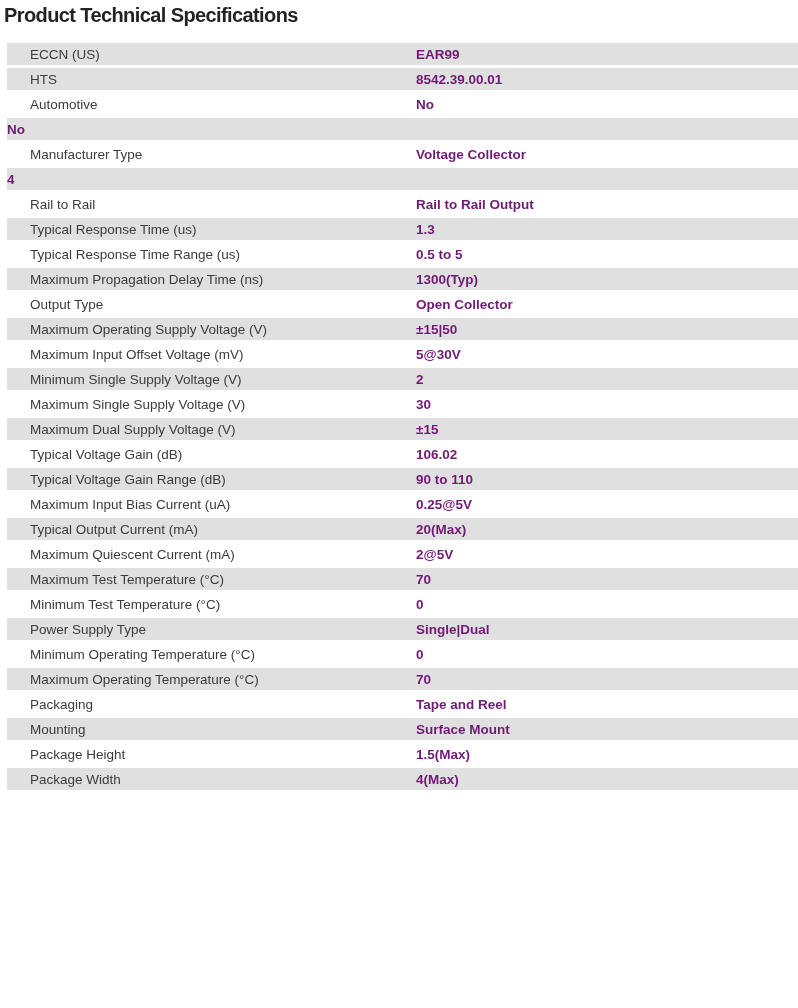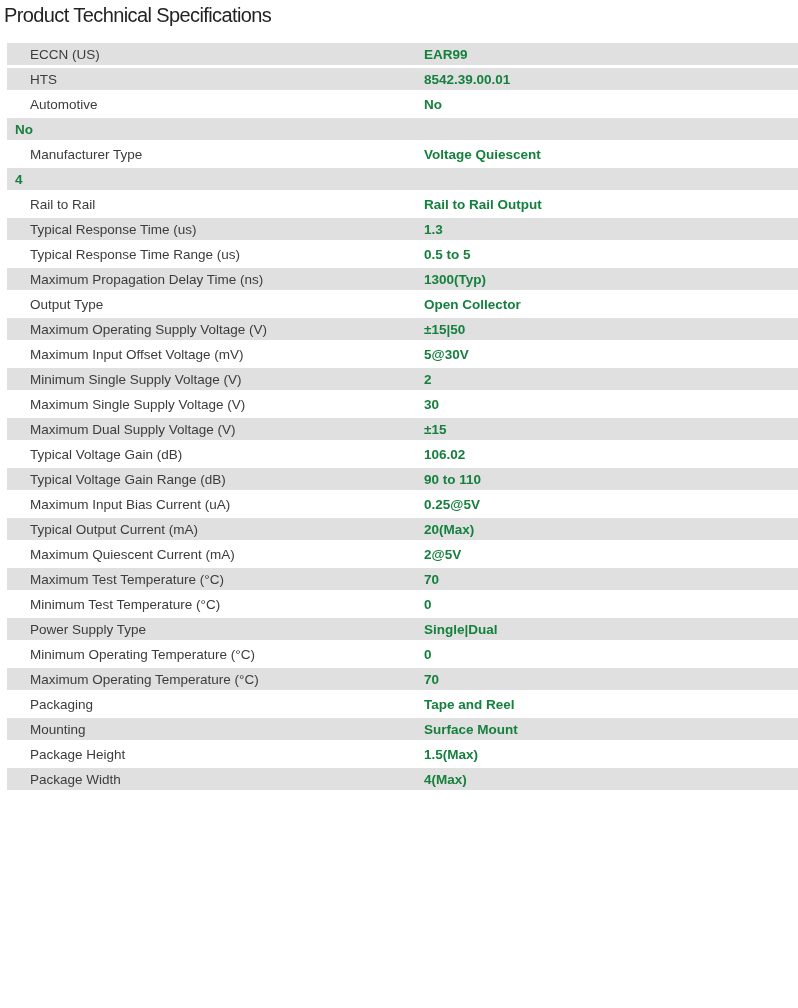--- a/index.html
+++ b/index.html
@@ -9,21 +9,21 @@
   }
   .page {
     width: 798px;
     height: 1008px;
     background: #ffffff;
     overflow: hidden;
     position: relative;
   }
   .title {
     font-size: 20px;
-    font-weight: 400;
+    font-weight: 700;
     color: #232323;
     letter-spacing: -0.6px;
     padding: 3px 0 0 4px;
     line-height: 24px;
   }
   .spec-table {
     margin-top: 16px;
   }
   .spec-row {
     display: flex;
@@ -41,24 +41,23 @@
     font-size: 13.5px;
     font-weight: 400;
     color: #3c3c3c;
     white-space: nowrap;
     overflow: hidden;
   }
   .spec-value {
     flex: 1;
     font-size: 13.5px;
     font-weight: 700;
-    color: #15803d;
+    color: #701a75;
     white-space: nowrap;
     overflow: hidden;
-    margin-left: 8px;
   }
 </style>
 </head>
 <body>
 
 <div class="page">
   <h1 class="title">Product Technical Specifications</h1>
   <div class="spec-table" id="spec-table">
   <div class="spec-row alt">
     <div class="spec-label">ECCN (US)</div>
@@ -75,21 +74,21 @@
     <div class="spec-label">Automotive</div>
     <div class="spec-value">No</div>
   </div>
 
   <div class="spec-row alt">
     <div class="spec-value">No</div>
   </div>
 
   <div class="spec-row">
     <div class="spec-label">Manufacturer Type</div>
-    <div class="spec-value">Voltage Quiescent</div>
+    <div class="spec-value">Voltage Collector</div>
   </div>
 
   <div class="spec-row alt">
     <div class="spec-value">4</div>
   </div>
 
   <div class="spec-row">
     <div class="spec-label">Rail to Rail</div>
     <div class="spec-value">Rail to Rail Output</div>
   </div>

